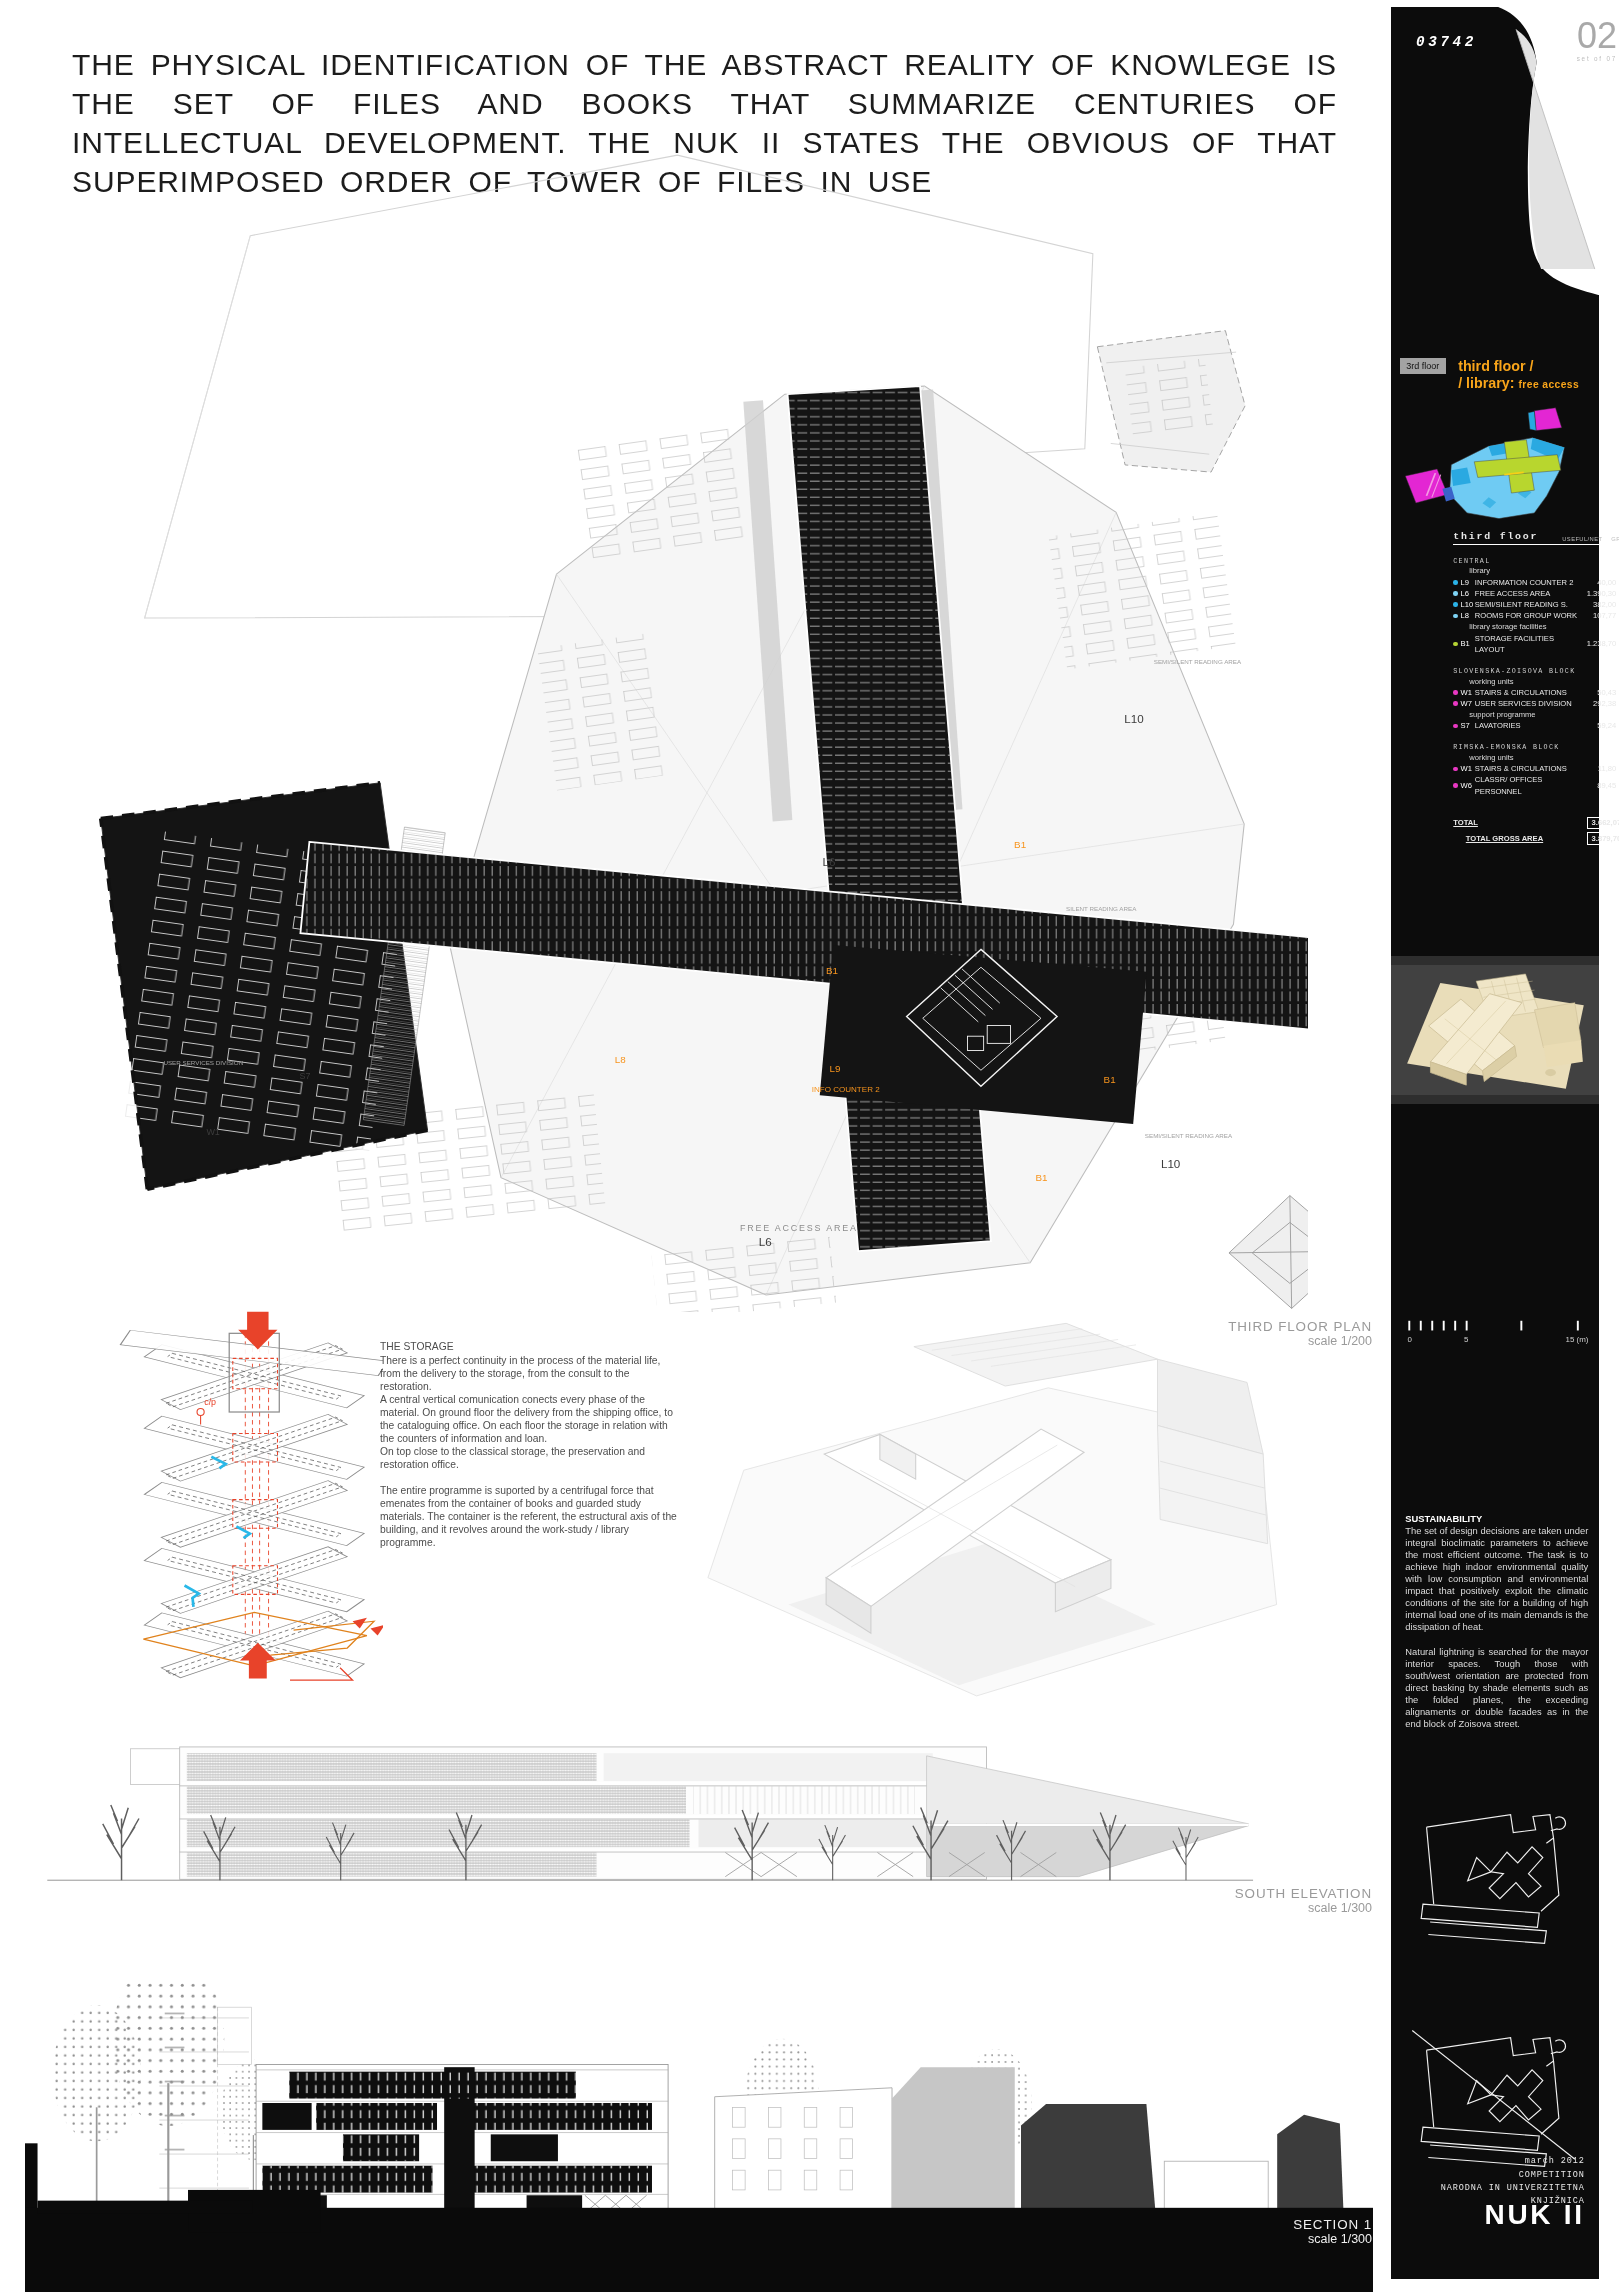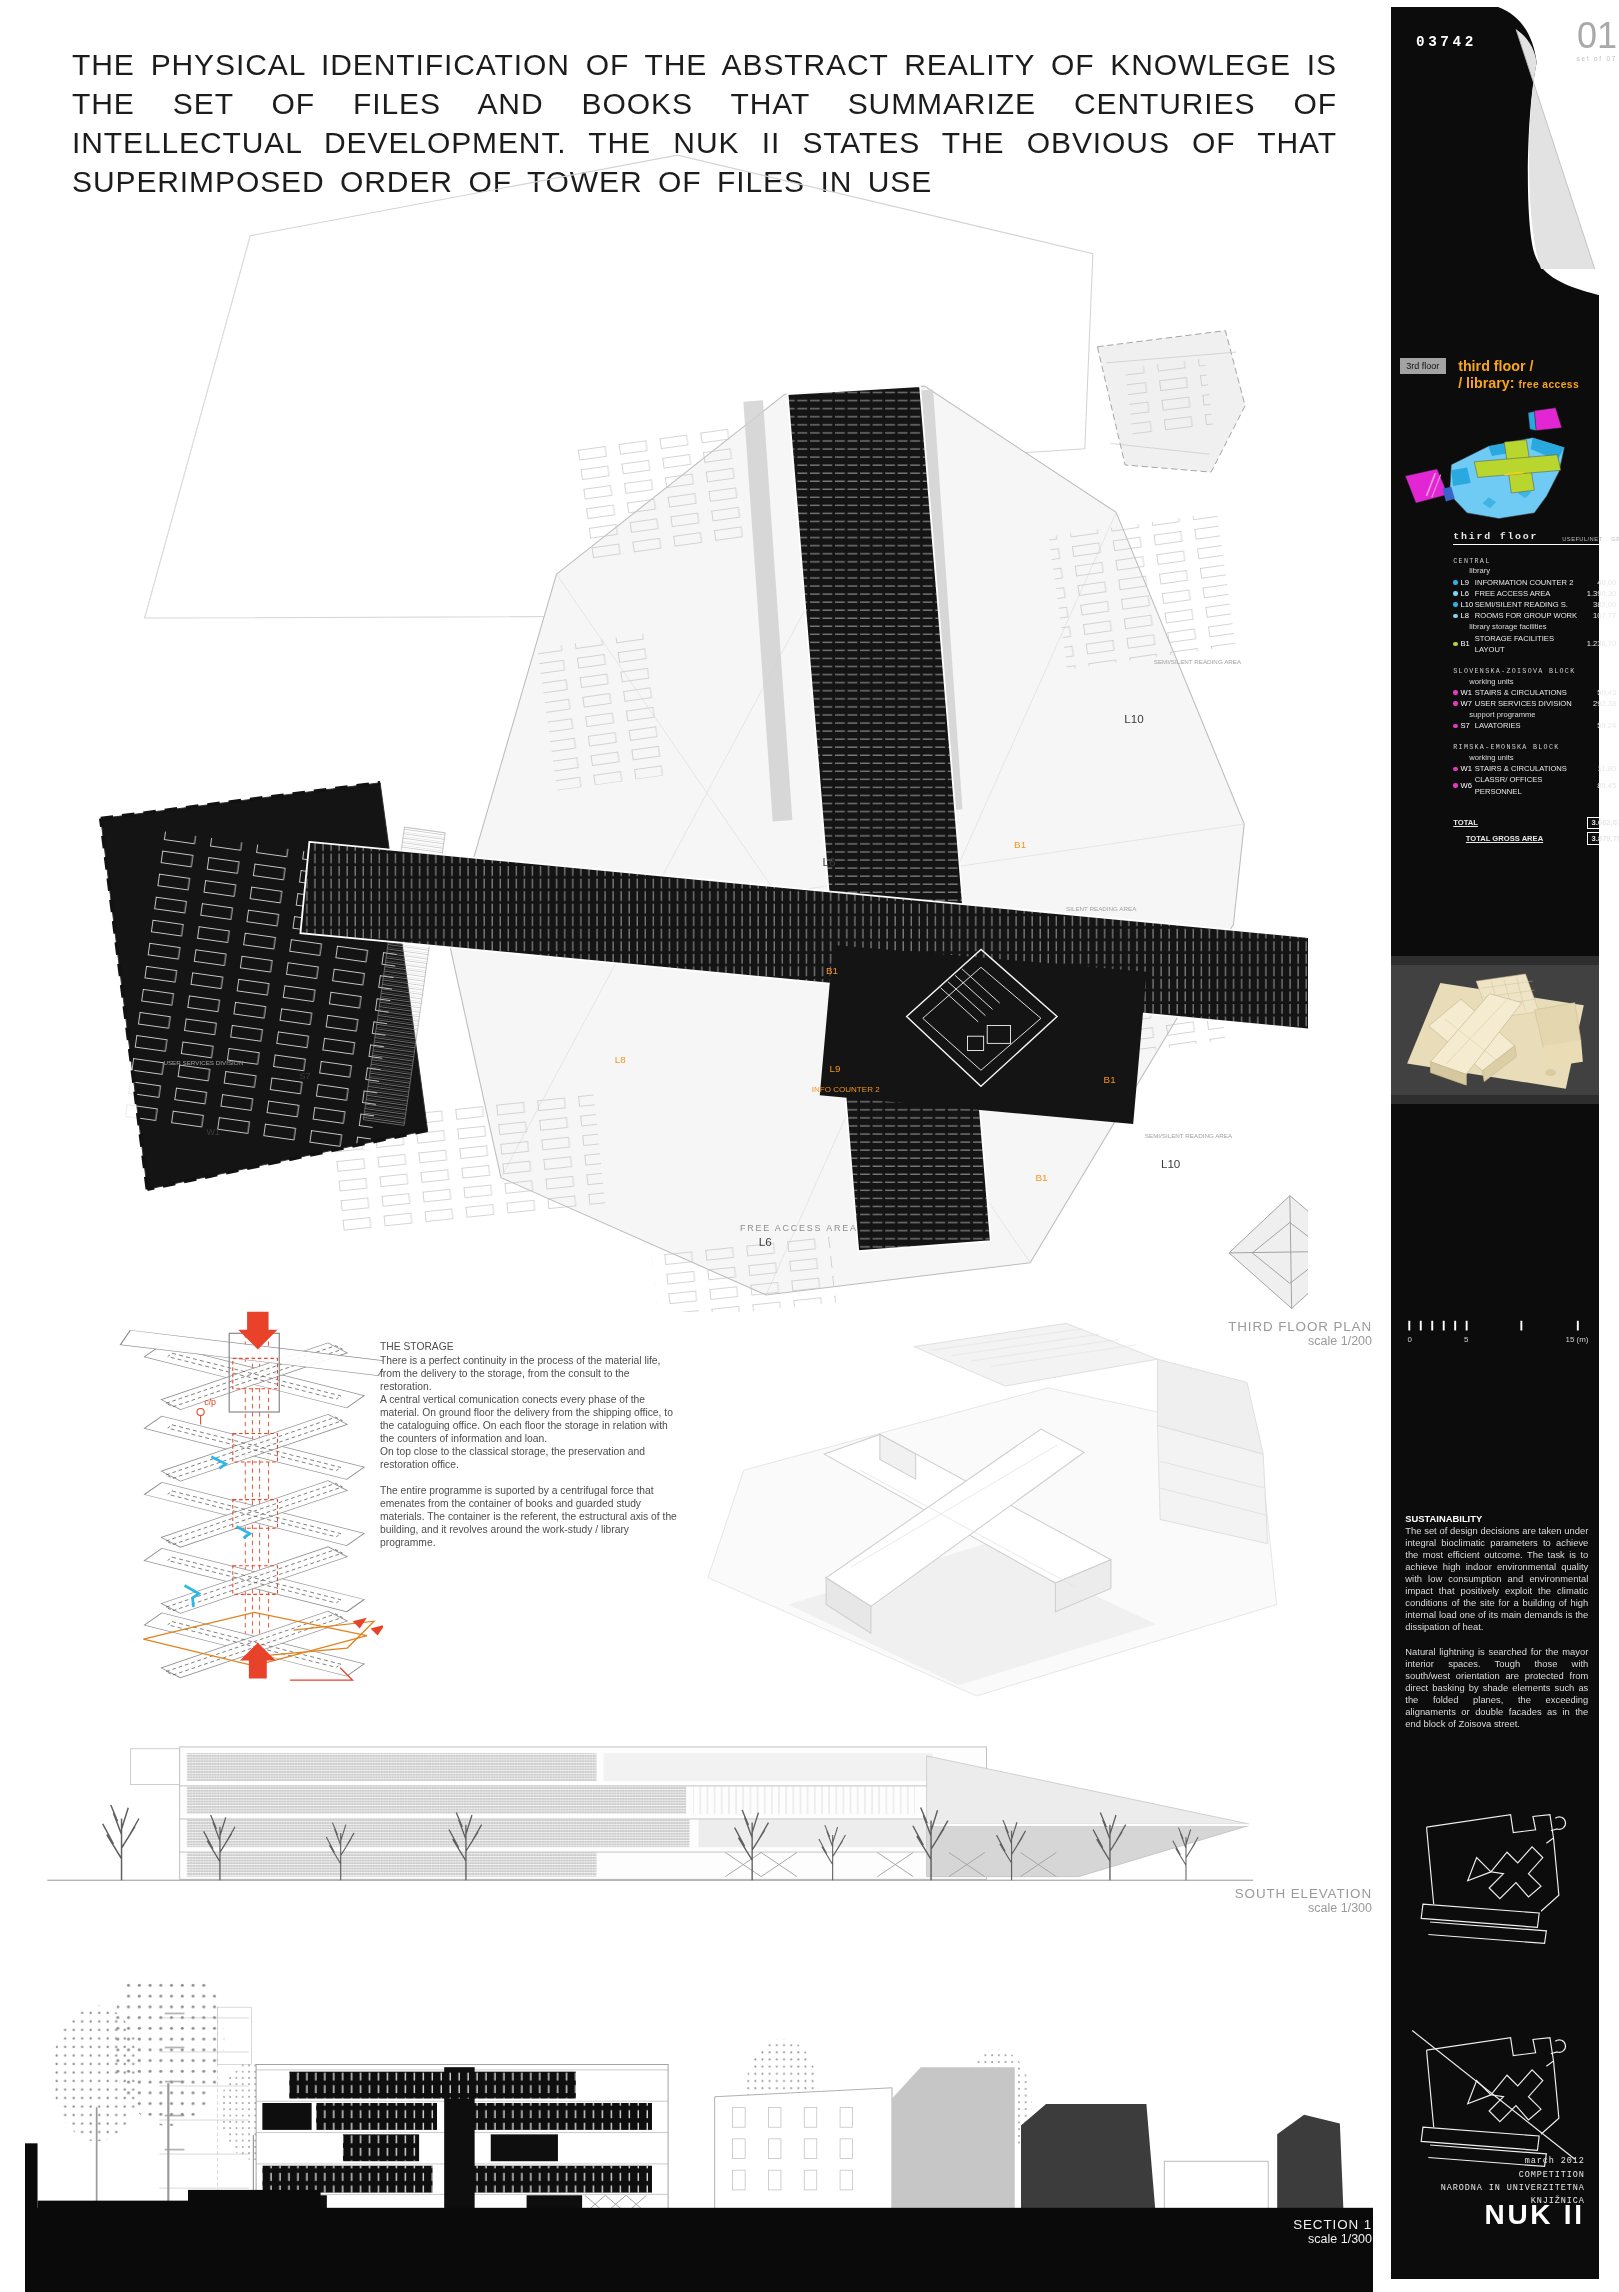--- a/index.html
+++ b/index.html
@@ -19,21 +19,21 @@
 
   
   .storage{left:380px;top:1340px;width:299px;color:#4d4d4d;font-size:10.3px;line-height:13px;}
   .storage .t{margin-bottom:0.9px;}
   .storage p{margin:0 0 0 0;}
   .storage p + p{margin-top:13.4px;}
 
   
   .sidebar{left:1391px;top:7.2px;width:208px;height:2272px;background:#0c0c0c;}
   .sb-code{position:absolute;left:25px;top:27px;color:#fff;font-family:"Liberation Mono",monospace;
-    font-weight:bold;font-size:14.3px;letter-spacing:3.6px;}
+    font-weight:bold;font-size:14.3px;letter-spacing:3.6px;font-style:italic;}
   .fold{position:absolute;left:1482px;top:7.2px;width:137px;height:288px;}
   .page-num{position:absolute;right:16px;top:18px;color:#a9a9a9;font-size:36px;font-weight:300;
     text-align:right;line-height:1;}
   .page-note{font-size:6.3px;color:#bdbdbd;letter-spacing:1.8px;text-align:right;margin-top:1.8px;}
 
   .floor-tag-row{position:absolute;left:9px;top:351px;display:flex;align-items:flex-start;}
   .floor-tag{background:#a3a3a3;color:#111;font-size:9px;padding:2.7px 6.3px;}
   .floor-title{margin-left:12.5px;color:#f9a51a;}
   .floor-title .b{font-weight:bold;font-size:14.3px;line-height:17px;}
   .floor-title .s{font-weight:bold;font-size:14.3px;}
@@ -676,18 +676,18 @@
     </div>
     <div class="nuk">NUK II</div>
   </div>
 
   <svg class="abs fold" width="137" height="288" viewBox="0 0 153 322">
     <path d="M18 0 L153 0 L153 322 L130 322 C93 312,66 302,58 274 C48 237,49 122,61 62 C57 28,40 8,18 0 Z" fill="#ffffff"></path>
     <path d="M38 25 L126 293 L66 293 C50 250,48 130,61 62 C58 42,48 32,38 25 Z" fill="#e2e2e2"></path>
     <line x1="38" y1="25" x2="126" y2="293" stroke="#bdbdbd" stroke-width="1"></line>
   </svg>
   <div class="abs page-num" style="left:1545px;width:72px;">
-    <div>01</div>
+    <div>02</div>
     <div class="page-note">set of 07</div>
   </div>
 
 </div>
 
 
 </body></html>

